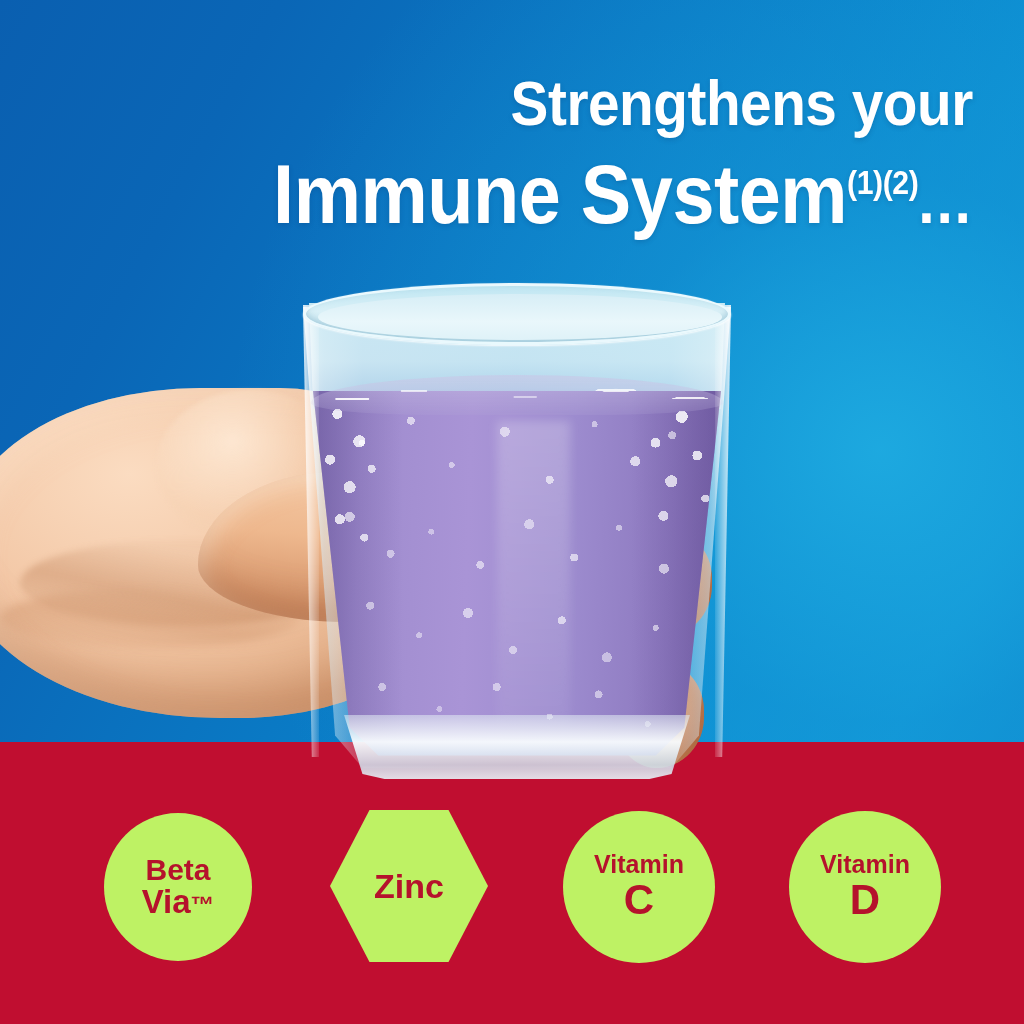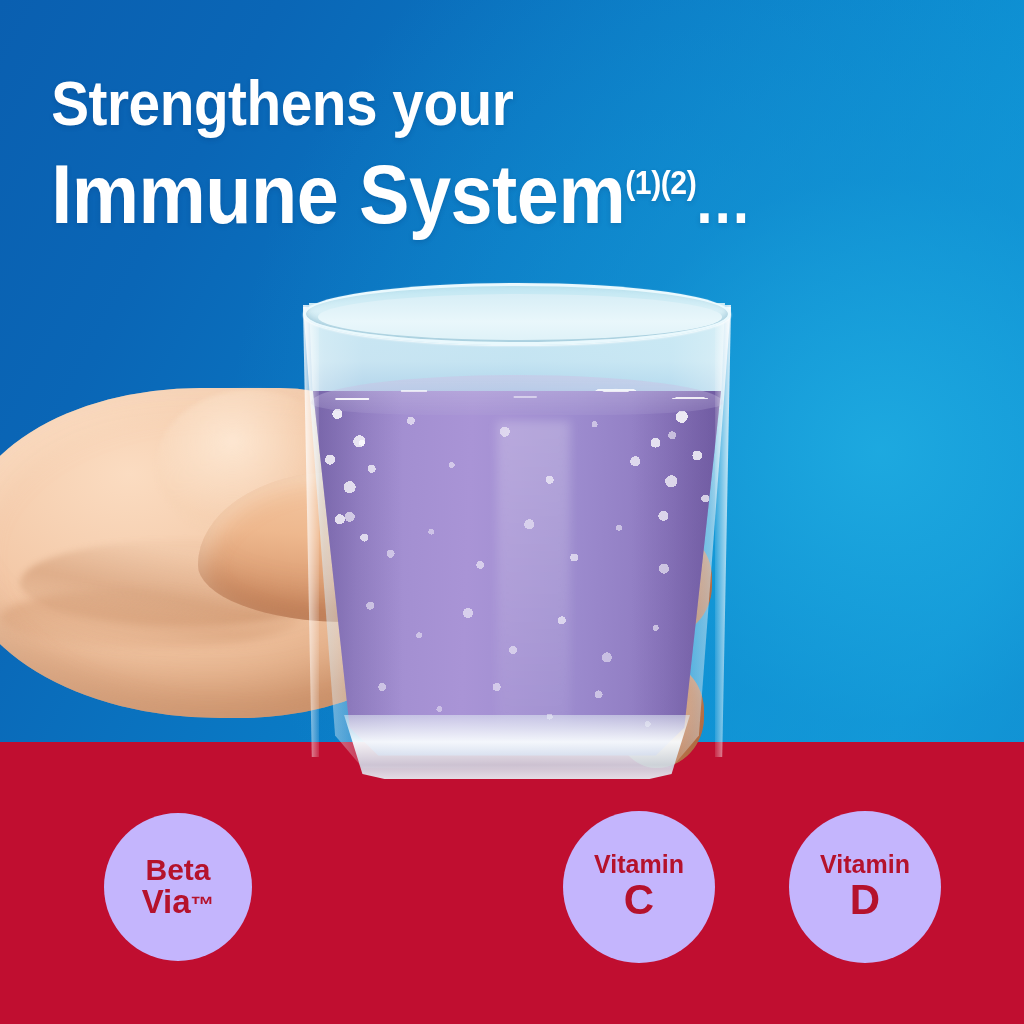--- a/index.html
+++ b/index.html
@@ -29,21 +29,21 @@
     left: 0; top: 742px;
     width: 1024px; height: 282px;
     background: #c00e30;
   }
 
   
   .headline {
     position: absolute;
     left: 0; top: 68px;
     width: 1024px;
-    text-align: left;
+    text-align: right;
     color: #ffffff;
     font-weight: 700;
     letter-spacing: -0.5px;
     text-shadow: 0 2px 6px rgba(0,40,90,0.18);
     user-select: none;
   }
   .headline .l1 {
     display: block;
     font-size: 63px;
     line-height: 70px;
@@ -313,21 +313,21 @@
   }
 
   
   .badges {
     position: absolute;
     left: 0; top: 808px;
     width: 1024px; height: 160px;
   }
   .badge {
     position: absolute;
-    background: #c4b5fd;
+    background: #bef264;
     color: #b5122c;
     display: flex;
     flex-direction: column;
     align-items: center;
     justify-content: center;
     font-weight: 700;
     line-height: 1.02;
     user-select: none;
   }
   .badge.circle { border-radius: 50%; }
@@ -394,20 +394,23 @@
     </div>
   </div>
 
   <div class="badges">
 
     <div class="badge circle badge-betavia">
       <span class="t1">Beta</span>
       <span class="t2"><span>Via</span><span class="tm">™</span></span>
     </div>
 
+    <div class="badge hex badge-zinc">
+      <span class="t1">Zinc</span>
+    </div>
 
     <div class="badge circle badge-vitc">
       <span class="t1">Vitamin</span>
       <span class="t2">C</span>
     </div>
 
     <div class="badge circle badge-vitd">
       <span class="t1">Vitamin</span>
       <span class="t2">D</span>
     </div>

